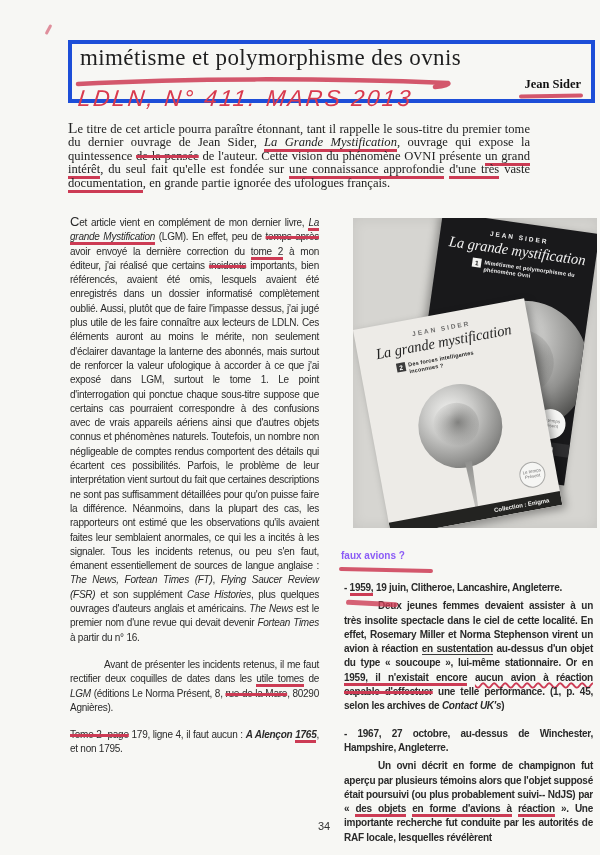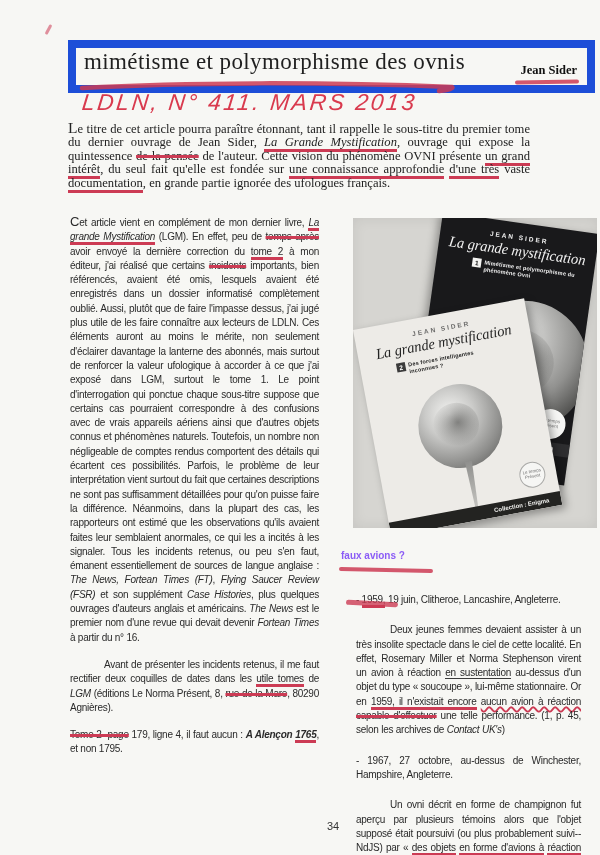--- a/index.html
+++ b/index.html
@@ -10,21 +10,21 @@
     --cover_light:#edebe7;
     --ink:#272727;
     --paper:#f7f7f4;
   }
   *{box-sizing:border-box;margin:0;padding:0;}
   html,body{width:600px;height:855px;overflow:hidden;}
   body{background:var(--paper);font-family:"Liberation Sans",sans-serif;color:var(--ink);}
   .sheet{position:relative;width:600px;height:855px;background:var(--paper);}
 
   
-  .title-box{position:absolute;left:68px;top:40px;width:527px;height:53px;border:8px solid #1d4ed8;background:var(--paper);}
+  .title-box{position:absolute;left:68px;top:40px;width:527px;height:63px;border:4px solid #1d4ed8;background:var(--paper);}
   .title-box h1{position:absolute;left:8px;top:1px;font-family:"Liberation Serif",serif;font-weight:normal;font-size:23px;letter-spacing:.4px;color:#1f1f1f;white-space:nowrap;}
   .title-underline{position:absolute;left:3px;top:32px;width:382px;height:14px;}
   .subtitle{position:absolute;left:0;top:36px;width:380px;text-align:center;font-family:"Liberation Serif",serif;font-size:9.5px;color:#2b2b2b;}
   .handwriting{position:absolute;left:6px;top:41px;font-size:23px;font-style:italic;letter-spacing:2.5px;color:var(--handwriting_red);transform:skewX(-6deg);white-space:nowrap;}
   .author{position:absolute;right:10px;bottom:7px;font-family:"Liberation Serif",serif;font-weight:bold;font-size:12.5px;color:#111;}
   .author-underline{position:absolute;right:8px;bottom:2px;width:64px;height:3.5px;background:var(--annotation_red);border-radius:3px;transform:rotate(-1deg);opacity:.85;}
   .red-speck{position:absolute;left:47px;top:24px;width:3px;height:11px;background:var(--annotation_red);opacity:.55;transform:rotate(28deg);border-radius:2px;}
 
   
   .intro{position:absolute;left:68px;top:121px;width:462px;font-family:"Liberation Serif",serif;font-size:12.6px;line-height:13.4px;text-align:justify;color:#222;}
@@ -32,21 +32,21 @@
 
   
   .col{font-size:10px;letter-spacing:-.25px;line-height:14.3px;text-align:justify;color:#2a2a2a;}
   .col-left{position:absolute;left:70px;top:215px;width:249px;}
   .col-left p{margin:0 0 13px 0;}
   .col-left p.indent{text-indent:34px;}
   .col-left p.tight{margin-bottom:2px;}
   .col-left p.last{margin:0;}
   .col-left .p1::first-letter{font-size:13px;}
   .col-right{position:absolute;left:340px;top:577px;width:257px;}
-  .col-right p{margin:16px;}
+  .col-right p{margin:4px;font-weight:bold;}
   .col-right p.indent{text-indent:34px;}
   .col-right p.gap{margin-bottom:13px;}
 
   
   .i{font-style:italic;}
   .b{font-weight:bold;}
   .ru{border-bottom:3px solid var(--annotation_red);padding-bottom:0px;}
   .rt{text-decoration:line-through;text-decoration-color:var(--annotation_red);text-decoration-thickness:3px;}
   .rw{text-decoration:underline;text-decoration-style:wavy;text-decoration-color:var(--annotation_red);text-decoration-thickness:2px;}
   .u{border-bottom:1.2px solid #3b3b3b;}
@@ -74,21 +74,21 @@
   .book-light .globe{left:46px;top:72px;width:84px;height:84px;background:radial-gradient(circle at 40% 33%,#f4f4f2 0%,#cbcbc9 32%,#8d8d8b 68%,#4f4f4d 100%);}
   .globe::after{content:"";position:absolute;left:18%;top:22%;width:55%;height:52%;border-radius:50%;background:radial-gradient(ellipse at 55% 45%,rgba(35,35,33,.5),rgba(35,35,33,0) 70%);}
   .drip{position:absolute;left:84px;top:150px;width:11px;height:56px;background:linear-gradient(to bottom,#8f8f8d,#cfceca);clip-path:polygon(18% 0,82% 0,58% 100%,40% 100%);}
   .pub-logo{position:absolute;border-radius:50%;background:#f6f6f4;color:#777;font-size:4.5px;line-height:1.1;text-align:center;display:flex;align-items:center;justify-content:center;padding:2px;}
   .book-dark .pub-logo{right:7px;bottom:44px;width:30px;height:30px;}
   .book-light .pub-logo{right:11px;bottom:22px;width:26px;height:26px;border:1px solid #a9a9a7;}
   .collection-bar{position:absolute;left:0;right:0;font-size:6px;font-weight:bold;text-align:right;color:#f0f0ee;}
   .book-dark .collection-bar{bottom:28px;height:13px;line-height:13px;background:#2e2e30;padding-right:16px;}
   .book-light .collection-bar{bottom:0;height:14px;line-height:14px;background:#232321;padding-right:12px;}
 
-  .page-num{position:absolute;left:318px;top:820px;width:30px;text-align:center;font-size:11px;color:#333;}
+  .page-num{position:absolute;left:318px;top:820px;width:30px;font-size:11px;color:#333;}
 </style>
 </head>
 <body>
 
 <div class="sheet">
 
   <div class="red-speck"></div>
 
   <div class="title-box">
     <h1>mimétisme et polymorphisme des ovnis</h1>

